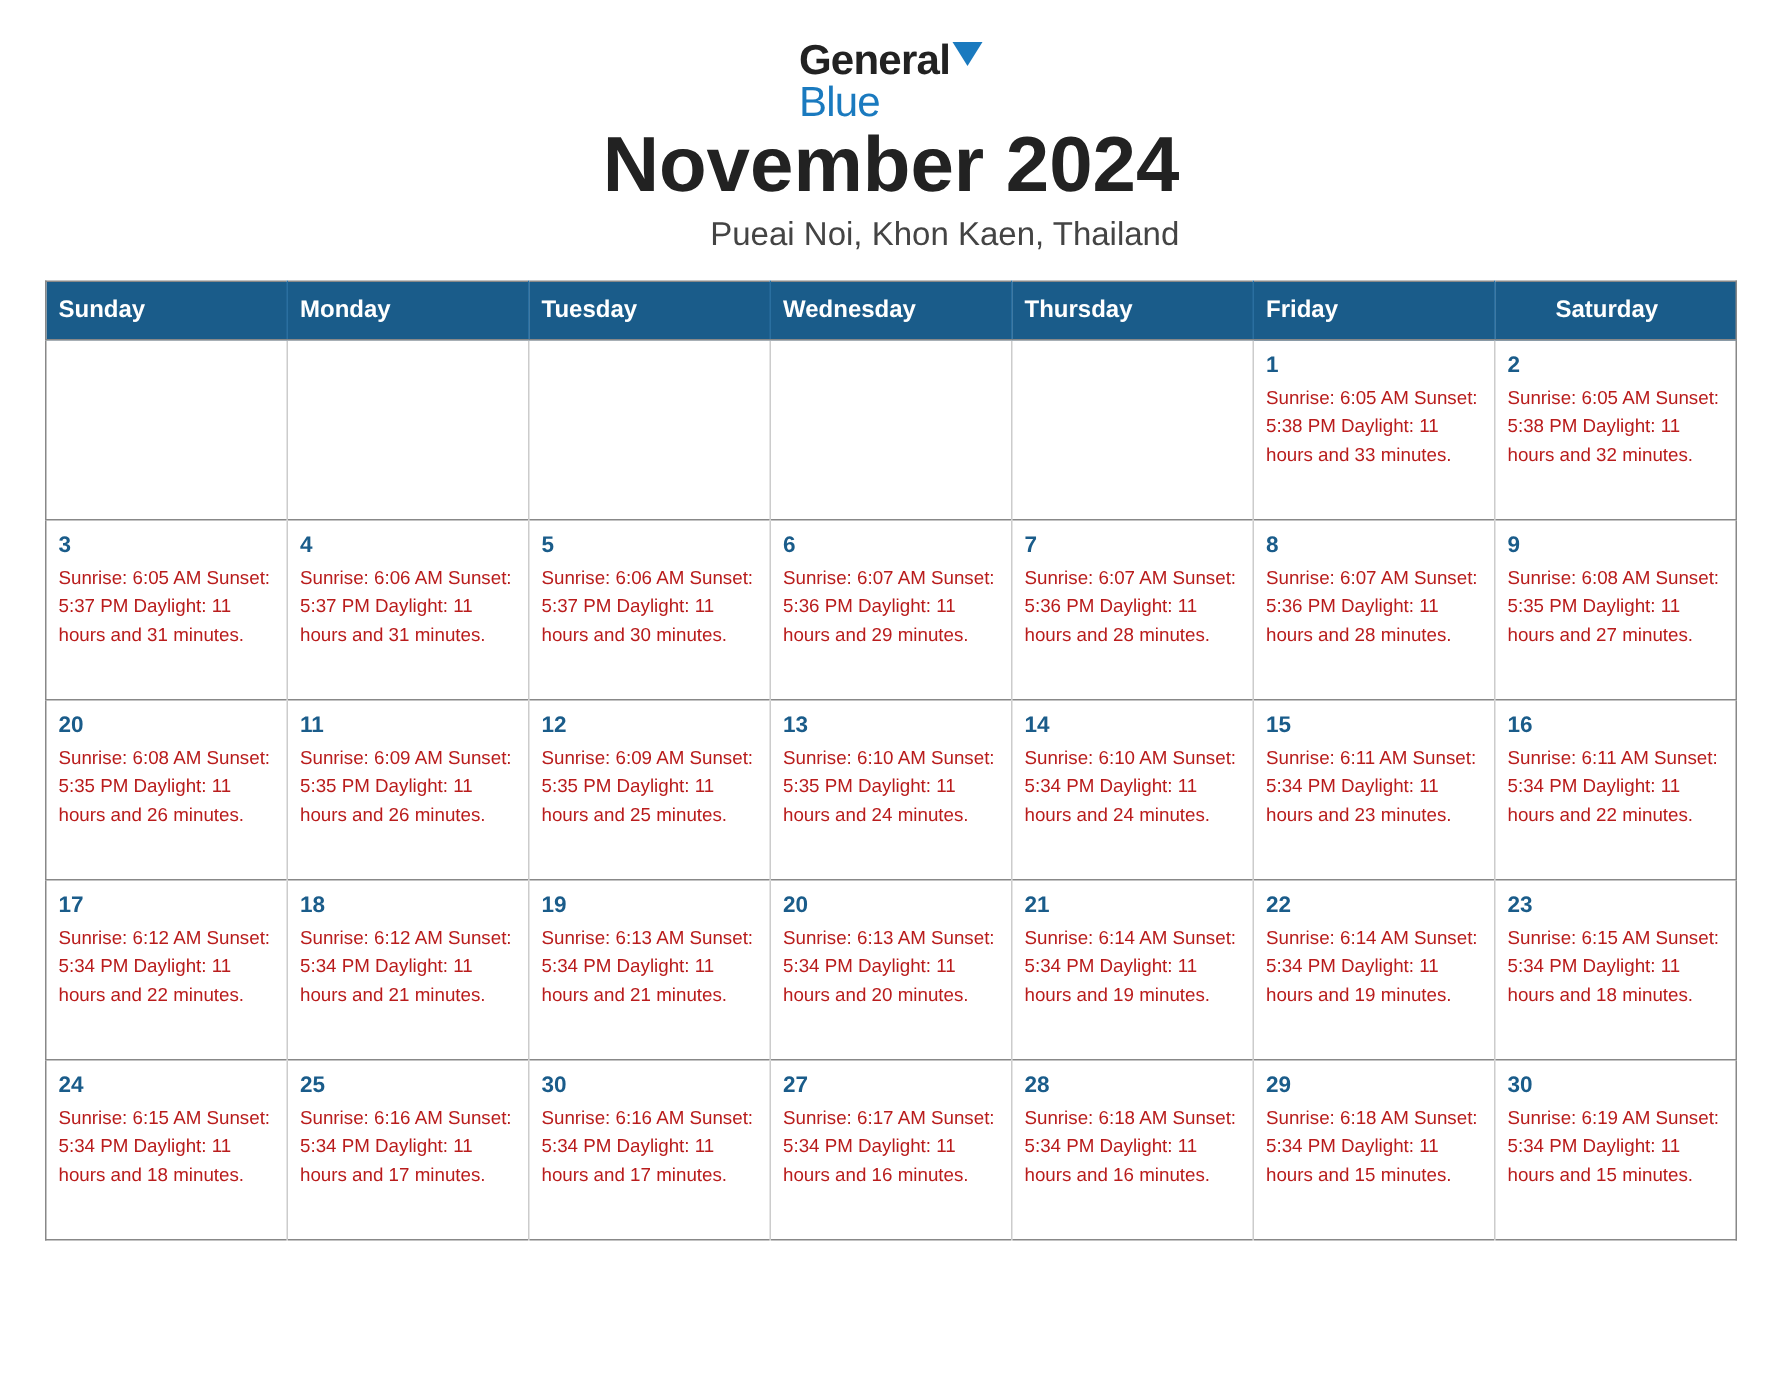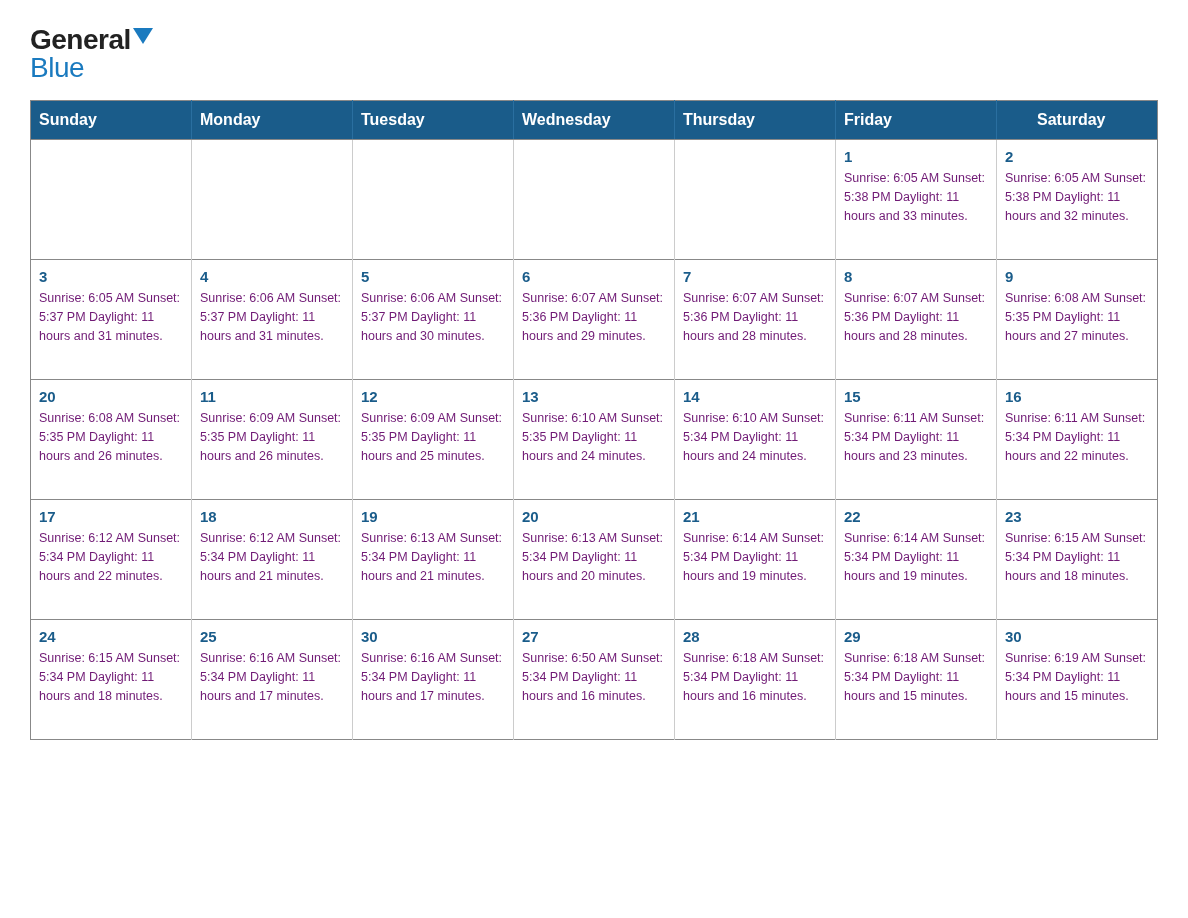--- a/index.html
+++ b/index.html
@@ -7,21 +7,21 @@
       font-family: Arial, Helvetica, sans-serif;
       background: #fff;
       color: #222;
       width: 1188px;
       min-height: 918px;
       padding: 20px 30px;
     }
     .header-area {
       display: flex;
       justify-content: space-between;
-      align-items: flex-start;
+      align-items: center;
       margin-bottom: 18px;
       flex-direction: column;
     }
     .logo {
       display: flex;
       flex-direction: column;
       align-items: flex-start;
       padding-top: 6px;
     }
     .logo-general {
@@ -113,37 +113,41 @@
     }
     .day-number {
       font-size: 15px;
       font-weight: bold;
       color: #1a5c8a;
       display: block;
       margin-bottom: 4px;
     }
     .day-info {
       font-size: 12.5px;
-      color: #701a75;
+      color: #b91c1c;
       line-height: 1.5;
     }
     .empty-cell {
       background: #fff;
     }
   </style>
 </head>
 <body>
 
 <div class="header-area">
   <div class="logo">
     <div class="logo-row1">
       <span class="logo-general">General</span>
       <span class="logo-triangle"></span>
     </div>
     <span class="logo-blue">Blue</span>
+  </div>
+  <div class="title-area">
+    <h1>November 2024</h1>
+    <h2>Pueai Noi, Khon Kaen, Thailand</h2>
   </div>
 </div>
 
 <table class="calendar">
   <thead>
     <tr>
     <th>Sunday</th>
         <th>Monday</th>
         <th>Tuesday</th>
         <th>Wednesday</th>
@@ -344,21 +348,21 @@
         </td>
         <td>
           <span class="day-number">30</span>
           <div class="day-info">Sunrise: 6:16 AM
 Sunset: 5:34 PM
 Daylight: 11 hours
 and 17 minutes.</div>
         </td>
         <td>
           <span class="day-number">27</span>
-          <div class="day-info">Sunrise: 6:50 AM
+          <div class="day-info">Sunrise: 6:17 AM
 Sunset: 5:34 PM
 Daylight: 11 hours
 and 16 minutes.</div>
         </td>
         <td>
           <span class="day-number">28</span>
           <div class="day-info">Sunrise: 6:18 AM
 Sunset: 5:34 PM
 Daylight: 11 hours
 and 16 minutes.</div>

